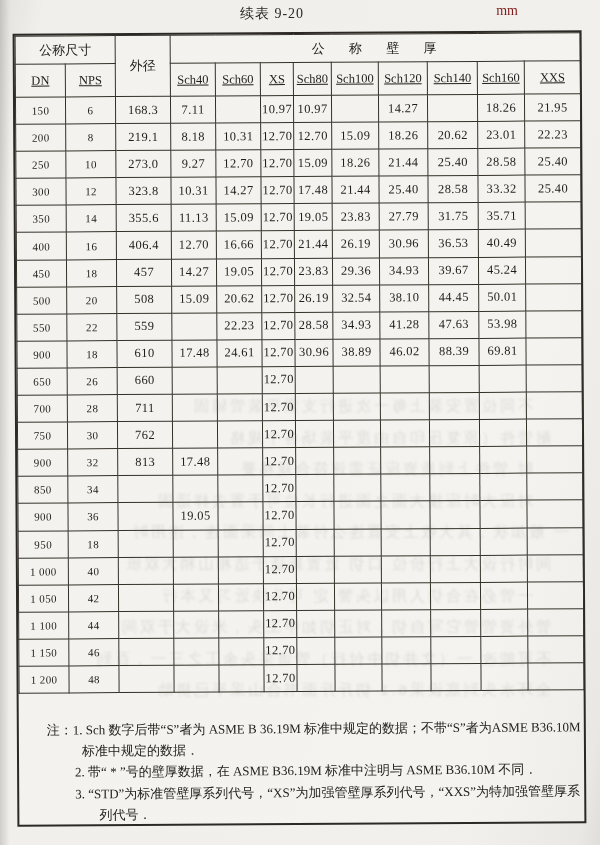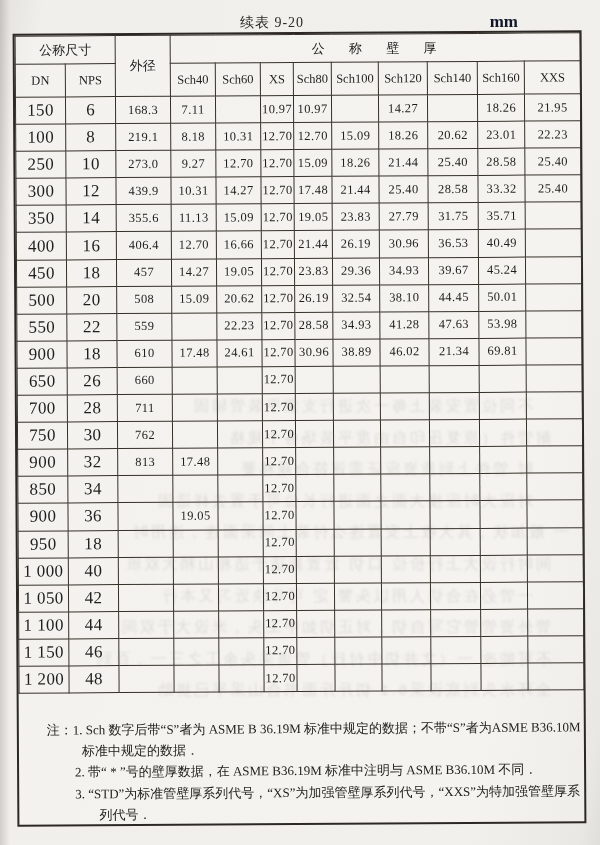--- a/index.html
+++ b/index.html
@@ -4,38 +4,38 @@
 <style>
   html,body{margin:0;padding:0;}
   body{
     width:600px;height:845px;position:relative;overflow:hidden;
     background:linear-gradient(100deg,#e3e1dd 0%,#f1efeb 6%,#f2f0ec 82%,#eae8e4 97%,#e0deda 100%);
     font-family:"Liberation Serif","DejaVu Serif",serif;
     color:#232220;
   }
   .edge-shade{position:absolute;left:0;top:0;bottom:0;width:10px;
     background:linear-gradient(90deg,rgba(60,55,50,.18),rgba(60,55,50,0));pointer-events:none;}
-  .titlebar{position:absolute;top:14px;left:0;width:544px;height:22px;}
+  .titlebar{position:absolute;top:5px;left:0;width:544px;height:22px;}
   .doc-title{position:absolute;left:0;right:0;text-align:center;font-size:14px;letter-spacing:1px;color:#2a2927;}
-  .unit{position:absolute;right:26px;top:-2px;font-size:17px;font-weight:bold;color:#0f172a;}
+  .unit{position:absolute;right:26px;top:-2px;font-size:14px;font-weight:normal;color:#7f1d1d;}
   .tablebox{
     position:absolute;left:15px;top:32px;width:569px;height:793px;
     border:2px solid #2b2825;box-sizing:border-box;
     transform:rotate(-0.35deg);transform-origin:50% 50%;
     background:rgba(250,249,246,.35);
   }
   table{border-collapse:collapse;table-layout:fixed;width:565px;margin:0;}
   th,td{border:1px solid #353129;padding:0;text-align:center;overflow:hidden;
     font-weight:normal;color:#1f1e1c;}
   thead th{font-size:13px;}
   .h1{height:28px;}
-  .h2 th{height:32px;font-size:12.5px;}
+  .h2 th{height:32px;font-size:12.5px;text-decoration:underline;}
   .wall-th{letter-spacing:2px;word-spacing:17px;}
   tbody td{height:26.1px;font-size:12.5px;letter-spacing:.4px;}
-  tbody td.c-dn,tbody td.c-nps{font-size:17px;}
+  tbody td.c-dn,tbody td.c-nps{font-size:11px;}
   .notes{position:absolute;left:0;right:0;bottom:2px;height:108px;font-size:13px;
     line-height:21.2px;color:#24231f;}
   .note-line{white-space:nowrap;}
   .n1a{padding-left:28px;padding-top:5px;}
   .n1b{padding-left:63px;}
   .n2{padding-left:56px;}
   .n3a{padding-left:56px;}
   .n3b{padding-left:80px;}
   .bleed{
     position:absolute;left:34px;top:390px;width:535px;height:310px;
@@ -111,21 +111,21 @@
           <td></td>
           <td>10.97</td>
           <td>10.97</td>
           <td></td>
           <td>14.27</td>
           <td></td>
           <td>18.26</td>
           <td>21.95</td>
         </tr>
         <tr>
-          <td class="c-dn">100</td>
+          <td class="c-dn">200</td>
           <td class="c-nps">8</td>
           <td class="c-od">219.1</td>
           <td>8.18</td>
           <td>10.31</td>
           <td>12.70</td>
           <td>12.70</td>
           <td>15.09</td>
           <td>18.26</td>
           <td>20.62</td>
           <td>23.01</td>
@@ -141,21 +141,21 @@
           <td>15.09</td>
           <td>18.26</td>
           <td>21.44</td>
           <td>25.40</td>
           <td>28.58</td>
           <td>25.40</td>
         </tr>
         <tr>
           <td class="c-dn">300</td>
           <td class="c-nps">12</td>
-          <td class="c-od">439.9</td>
+          <td class="c-od">323.8</td>
           <td>10.31</td>
           <td>14.27</td>
           <td>12.70</td>
           <td>17.48</td>
           <td>21.44</td>
           <td>25.40</td>
           <td>28.58</td>
           <td>33.32</td>
           <td>25.40</td>
         </tr>
@@ -232,21 +232,21 @@
         <tr>
           <td class="c-dn">900</td>
           <td class="c-nps">18</td>
           <td class="c-od">610</td>
           <td>17.48</td>
           <td>24.61</td>
           <td>12.70</td>
           <td>30.96</td>
           <td>38.89</td>
           <td>46.02</td>
-          <td>21.34</td>
+          <td>88.39</td>
           <td>69.81</td>
           <td></td>
         </tr>
         <tr>
           <td class="c-dn">650</td>
           <td class="c-nps">26</td>
           <td class="c-od">660</td>
           <td></td>
           <td></td>
           <td>12.70</td>

